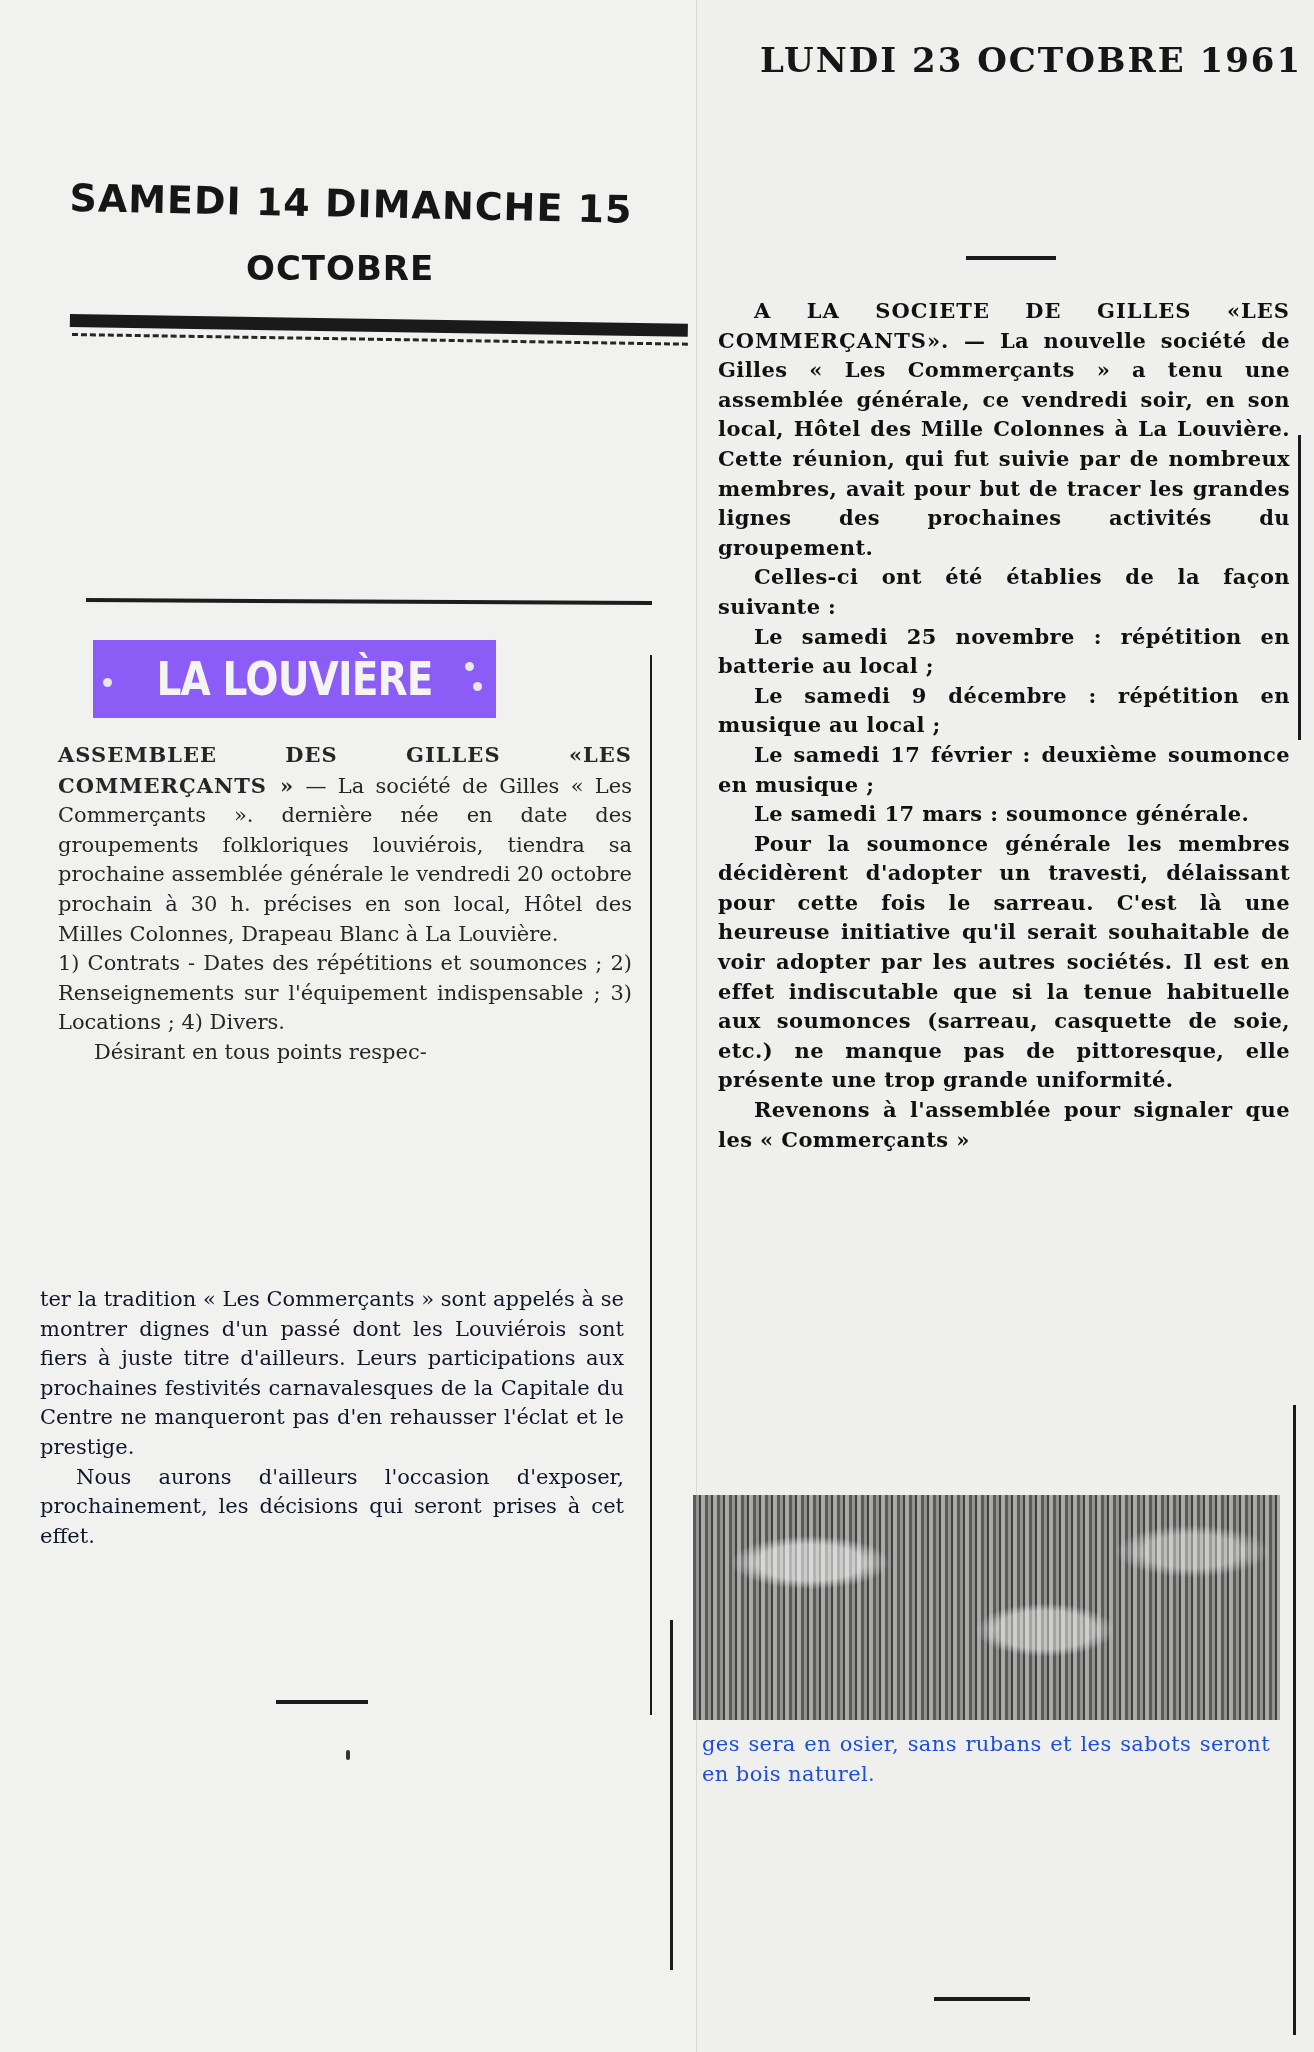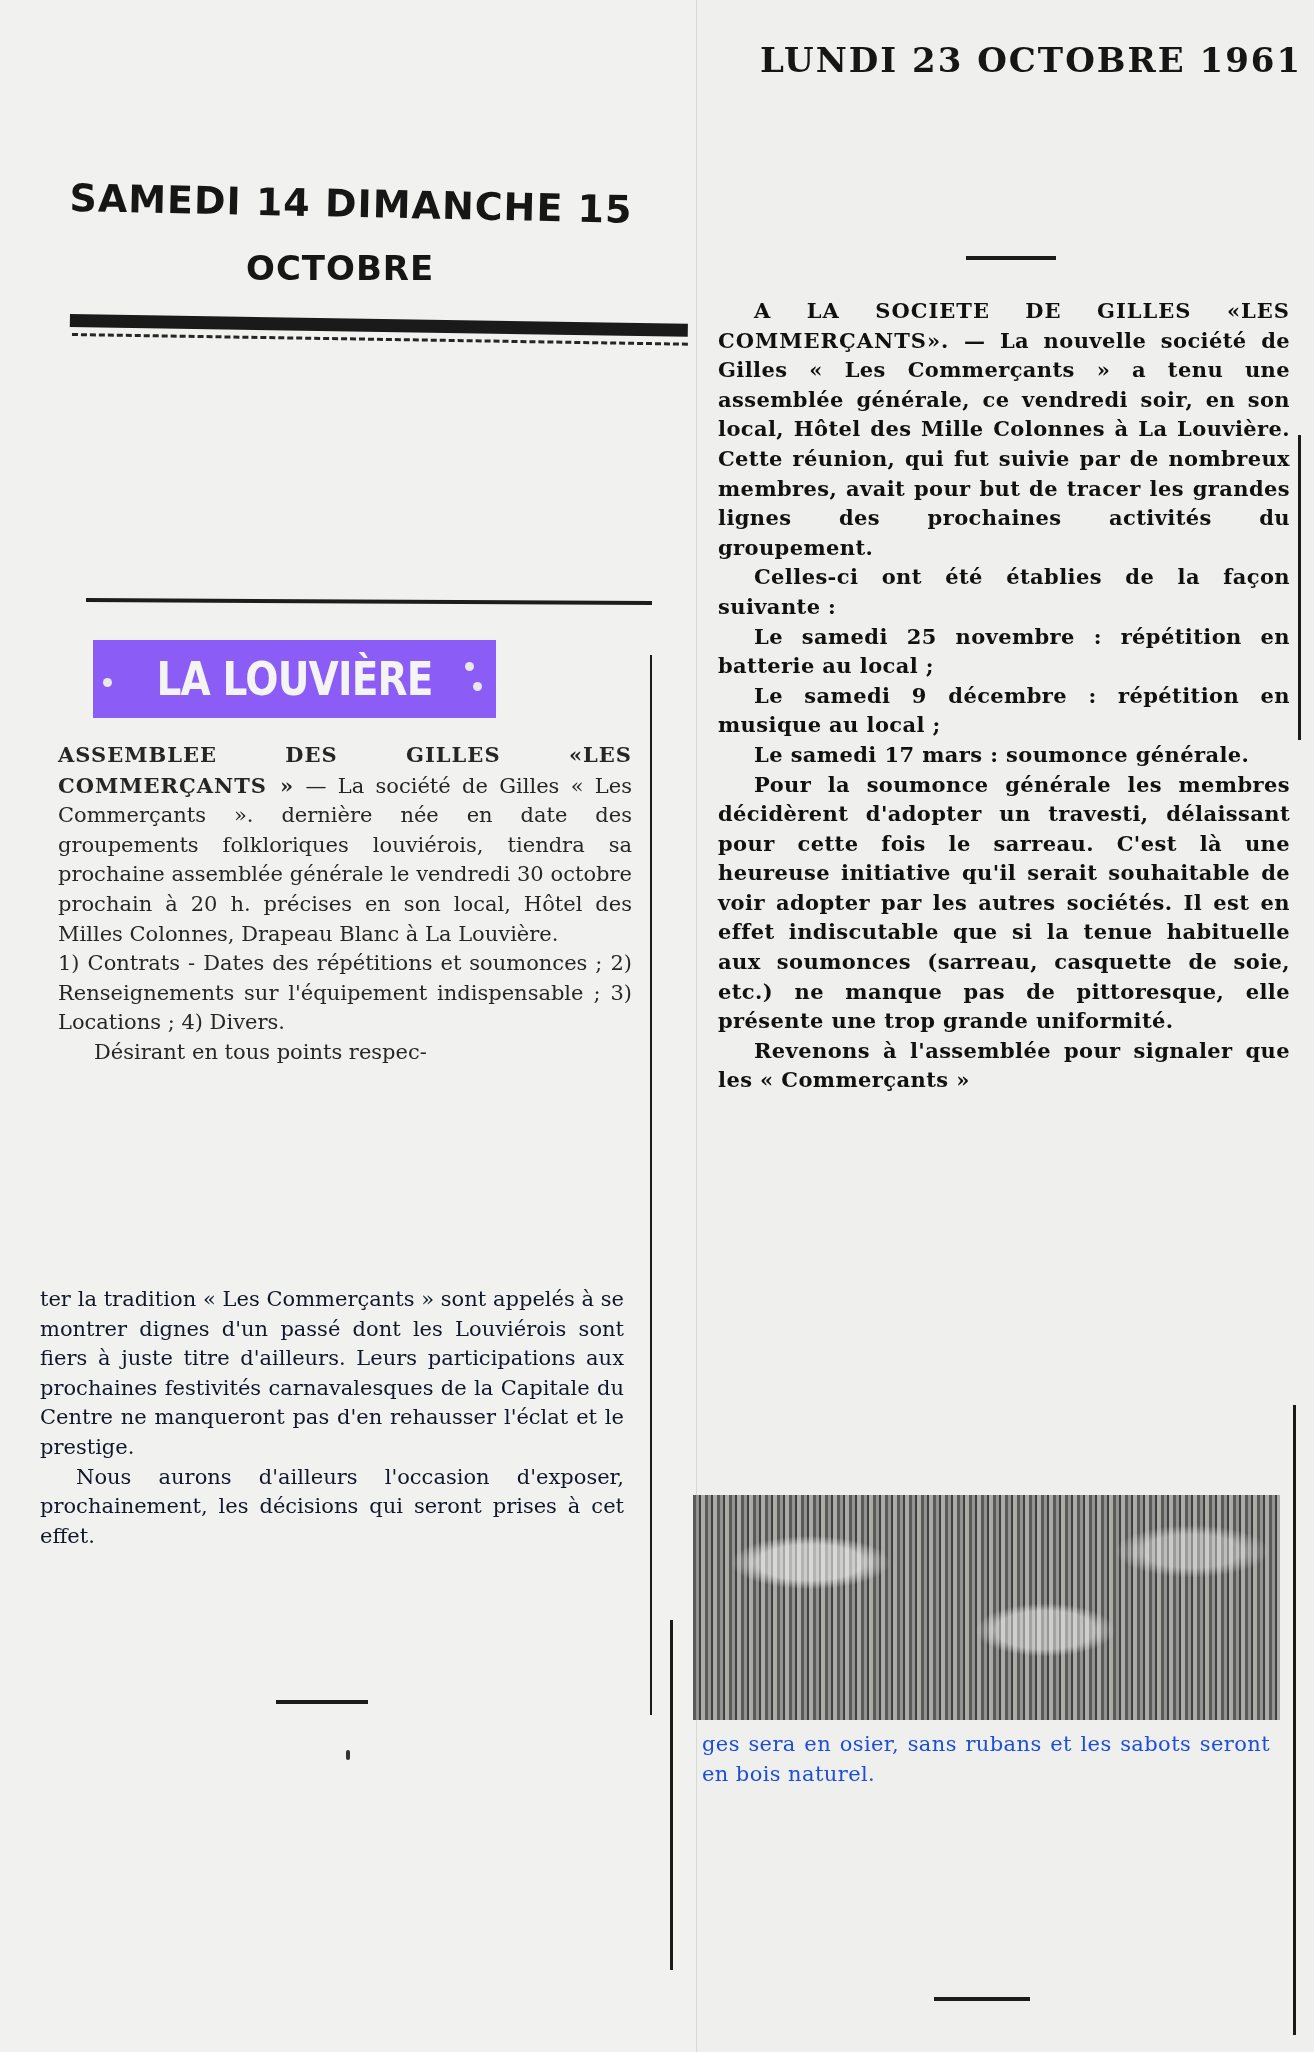--- a/index.html
+++ b/index.html
@@ -89,21 +89,21 @@
 <div class="section-banner">
   <div class="banner-dot" style="left:10px; top:38px;"></div>
   <span>LA LOUVIÈRE</span>
   <div class="banner-dot" style="right:22px; top:22px;"></div>
   <div class="banner-dot" style="right:14px; top:42px;"></div>
 </div>
 
 <div class="col left-col">
   <p>
     <span class="caps">ASSEMBLEE DES GILLES «LES COMMERÇANTS »</span>
-    <span>— La société de Gilles « Les Commerçants ». dernière née en date des groupements folkloriques louviérois, tiendra sa prochaine assemblée générale le vendredi 30 octobre prochain à 20 h. précises en son local, Hôtel des Milles Colonnes, Drapeau Blanc à La Louvière.</span>
+    <span>— La société de Gilles « Les Commerçants ». dernière née en date des groupements folkloriques louviérois, tiendra sa prochaine assemblée générale le vendredi 20 octobre prochain à 30 h. précises en son local, Hôtel des Milles Colonnes, Drapeau Blanc à La Louvière.</span>
   </p>
   <p>1) Contrats - Dates des répétitions et soumonces ; 2) Renseignements sur l'équipement indispensable ; 3) Locations ; 4) Divers.</p>
   <p class="ind">Désirant en tous points respec-</p>
 </div>
 <div class="col left-col2">
   <p>ter la tradition « Les Commerçants » sont appelés à se montrer dignes d'un passé dont les Louviérois sont fiers à juste titre d'ailleurs. Leurs participations aux prochaines festivités carnavalesques de la Capitale du Centre ne manqueront pas d'en rehausser l'éclat et le prestige.</p>
   <p class="ind">Nous aurons d'ailleurs l'occasion d'exposer, prochainement, les décisions qui seront prises à cet effet.</p>
 </div>
 
 <div class="vrule" style="left:650px; top:655px; height:1060px; width:2px;"></div>
@@ -117,20 +117,21 @@
 <div class="speck" style="left:346px; top:1750px;"></div>
 
 <div class="col right-col">
   <p class="ind">
     <span class="caps">A LA SOCIETE DE GILLES «LES COMMERÇANTS».</span>
     <span>— La nouvelle société de Gilles « Les Commerçants » a tenu une assemblée générale, ce vendredi soir, en son local, Hôtel des Mille Colonnes à La Louvière. Cette réunion, qui fut suivie par de nombreux membres, avait pour but de tracer les grandes lignes des prochaines activités du groupement.</span>
   </p>
   <p class="ind">Celles-ci ont été établies de la façon suivante :</p>
   <p class="ind">Le samedi 25 novembre : répétition en batterie au local ;</p>
   <p class="ind">Le samedi 9 décembre : répétition en musique au local ;</p>
+  <p class="ind">Le samedi 17 février : deuxième soumonce en musique ;</p>
   <p class="ind">Le samedi 17 mars : soumonce générale.</p>
   <p class="ind">Pour la soumonce générale les membres décidèrent d'adopter un travesti, délaissant pour cette fois le sarreau. C'est là une heureuse initiative qu'il serait souhaitable de voir adopter par les autres sociétés. Il est en effet indiscutable que si la tenue habituelle aux soumonces (sarreau, casquette de soie, etc.) ne manque pas de pittoresque, elle présente une trop grande uniformité.</p>
   <p class="ind">Revenons à l'assemblée pour signaler que les « Commerçants »</p>
 </div>
 
 <div class="smudge"></div>
 
 <div class="col right-col2">
   <p>ges sera en osier, sans rubans et les sabots seront en bois naturel.</p>
 </div>

